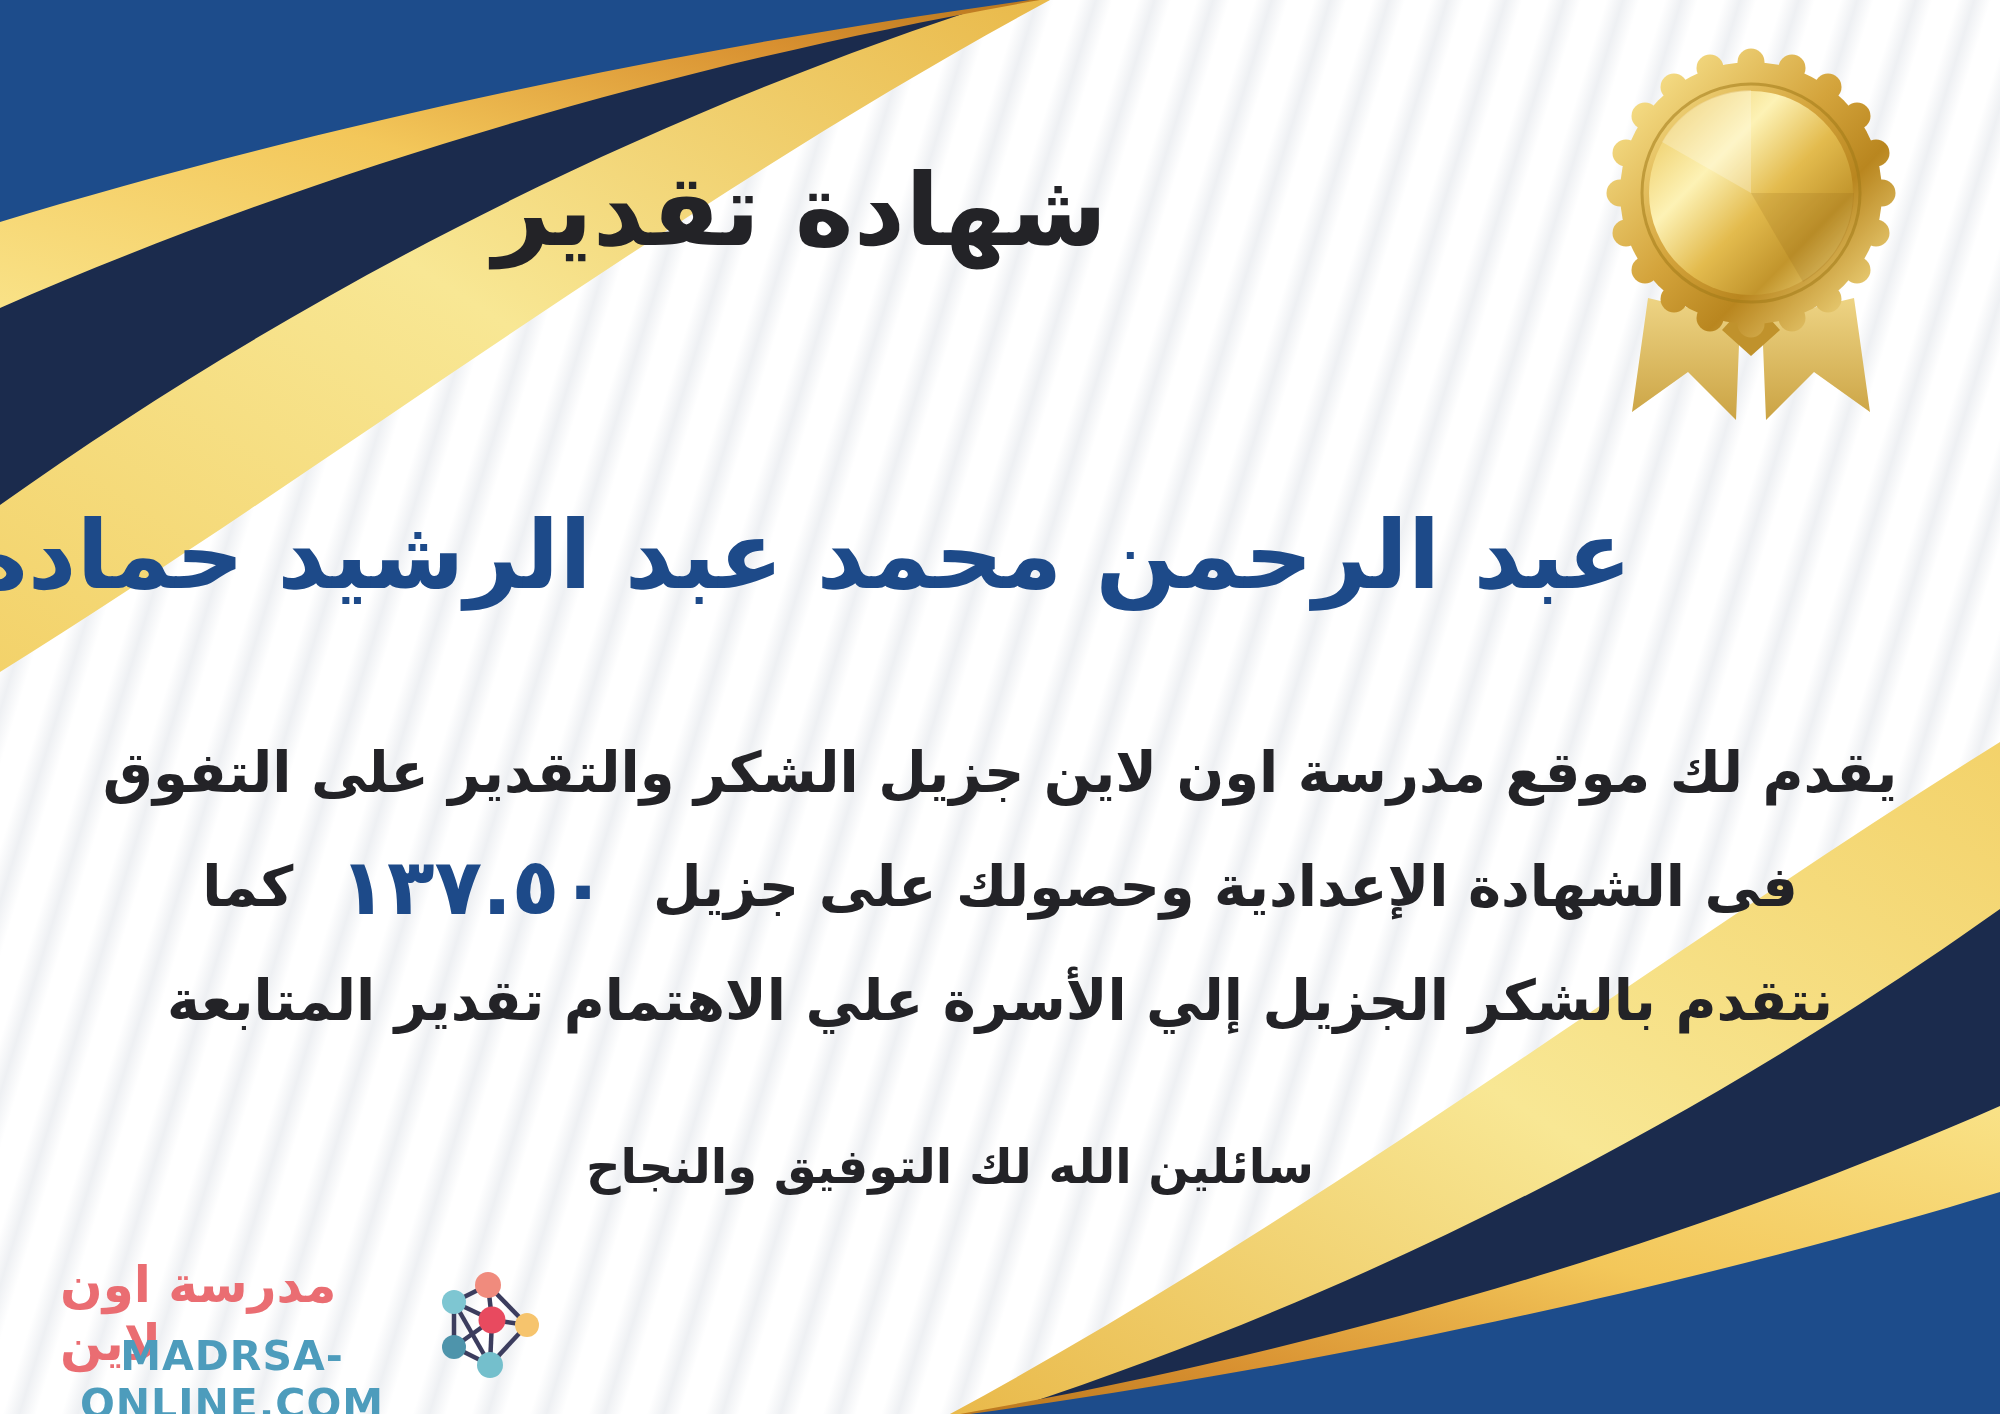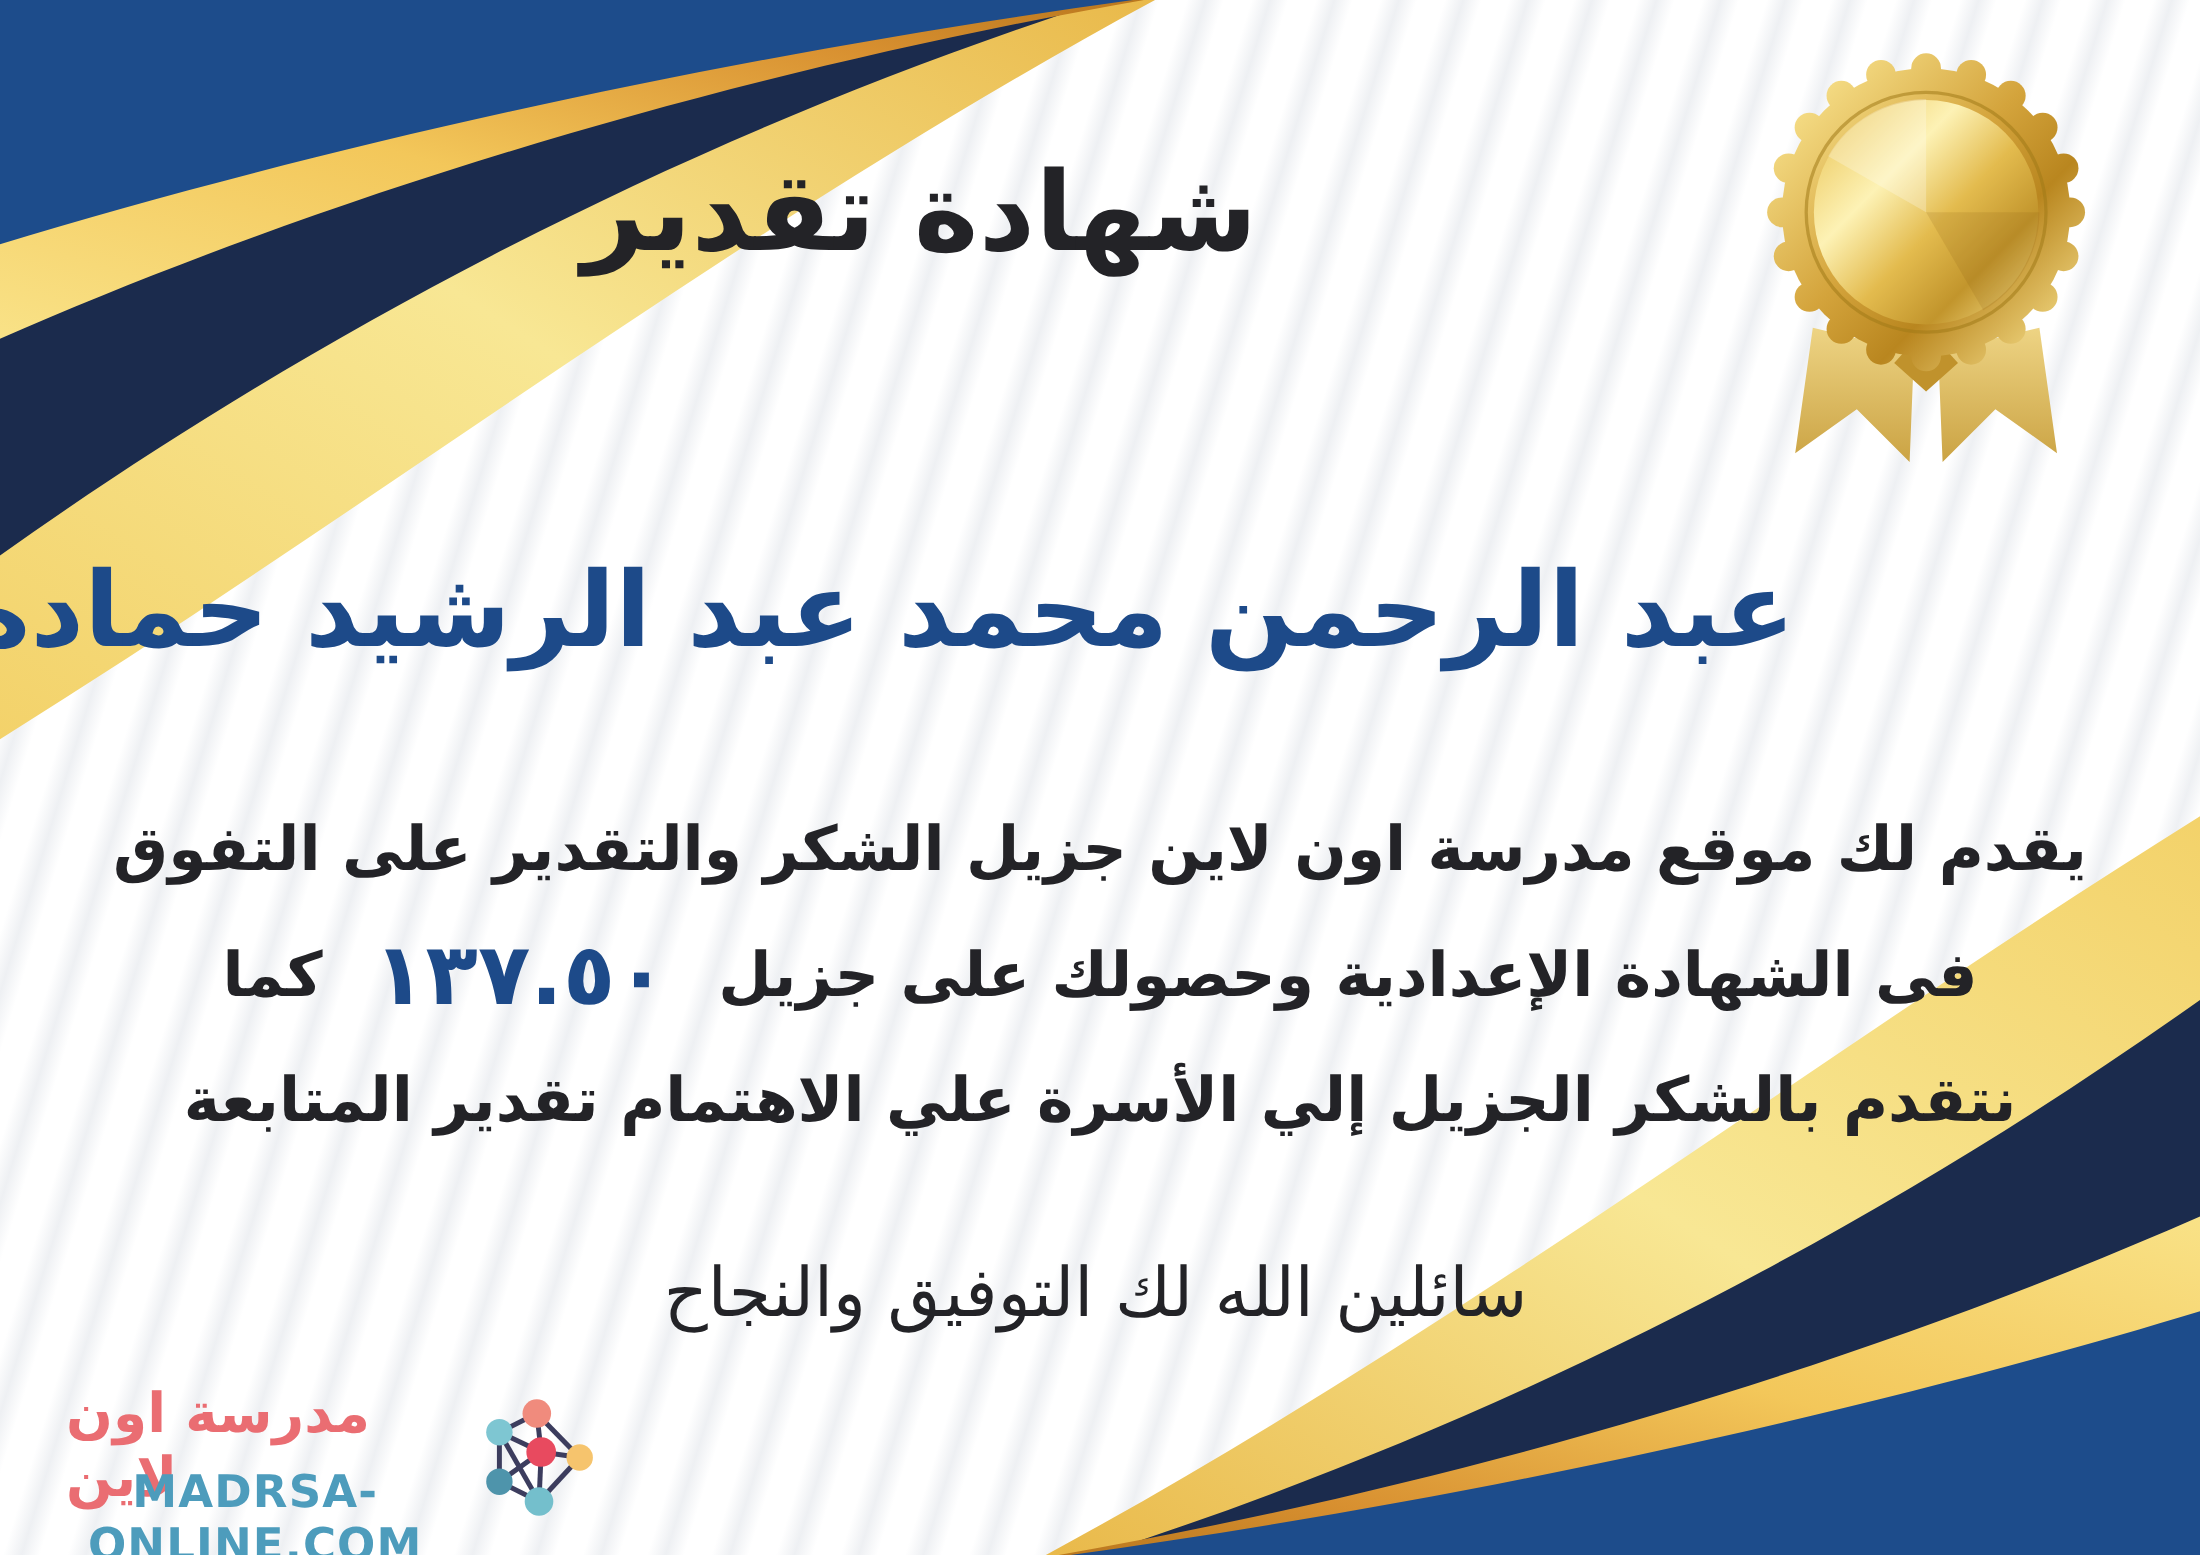--- a/index.html
+++ b/index.html
@@ -10,39 +10,39 @@
     font-family:"DejaVu Sans", sans-serif;
     background:
       repeating-linear-gradient(107deg,
         #ffffff 0px, #ffffff 24px,
         #eef0f3 40px,
         #ffffff 56px);
   }
   .gfx{position:absolute;inset:0;z-index:1;}
   .txt{position:absolute;z-index:2;direction:rtl;}
   .title{
-    top:134px;left:0;width:1600px;text-align:center;
-    font-size:100px;font-weight:bold;color:#232327;letter-spacing:-1px;margin-left:36px;
+    top:152px;left:0;width:1600px;text-align:center;
+    font-size:100px;font-weight:bold;color:#232327;letter-spacing:-1px;
   }
   .name{
     top:500px;left:0;width:1632px;text-align:center;white-space:nowrap;
     font-size:95px;font-weight:bold;color:#1d4a89;
   }
   .bodyline{
     left:2%;width:96%;text-align:center;white-space:nowrap;
     font-size:56px;font-weight:bold;color:#232327;line-height:70px;
   }
   .l1{top:738px;} .l2{top:852px;} .l3{top:966px;}
   .score{
     font-size:78px;font-weight:bold;color:#1d4a89;
     line-height:0;vertical-align:-8px;margin:0 46px;
   }
   .closing{
     top:1138px;left:0;width:1900px;text-align:center;
-    font-size:62px;font-weight:normal;color:#232327;padding-left:46px;
+    font-size:48px;font-weight:bold;color:#232327;
   }
   .logo-ar{
     top:1256px;left:60px;width:380px;text-align:left;
     font-size:50px;font-weight:bold;color:#ea6d72;
   }
   .logo-domain{
     top:1332px;left:18px;width:428px;text-align:center;direction:ltr;
     font-size:41px;font-weight:bold;color:#4d9cbc;letter-spacing:1px;
   }
 </style>

